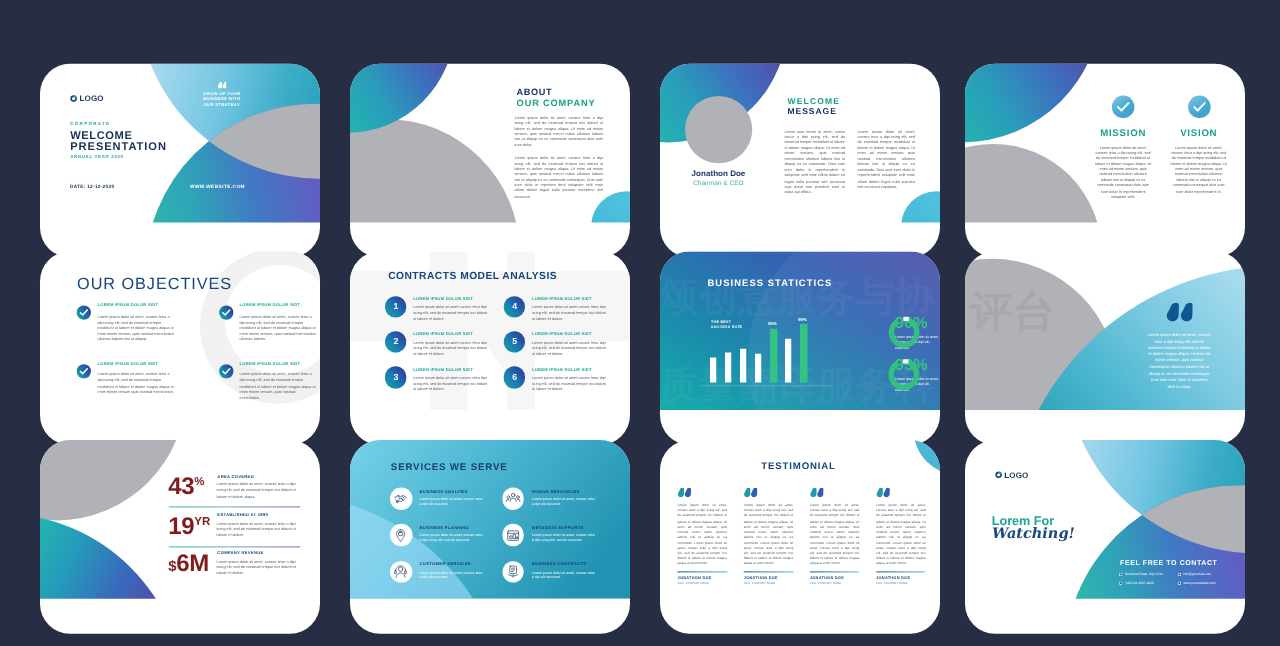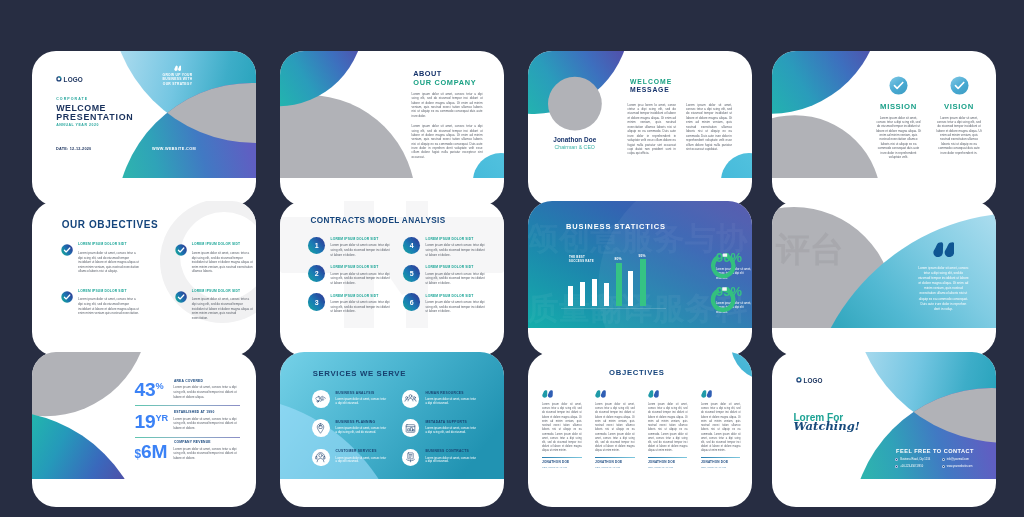--- a/index.html
+++ b/index.html
@@ -98,21 +98,21 @@
   .s7-sb{margin-top:2.2px;width:35.5px;font-size:2.85px;line-height:4.55px;color:#fff;}
   .s7-donuts{position:absolute;left:164px;top:0;}
   
   .s8-q{position:absolute;left:160.8px;top:41.3px;}
   .s8-body{position:absolute;left:145.3px;top:64.5px;width:52.2px;font-size:3.2px;
     line-height:5.17px;color:#fff;text-align:center;}
   
   .s9-row{position:absolute;left:0;top:0;width:224px;}
   .s9-r1{top:28.1px;} .s9-r2{top:59.6px;} .s9-r3{top:89.6px;}
   .s9-num{position:absolute;left:102.5px;top:0;font-size:19.2px;font-weight:bold;
-    color:#3b82f6;line-height:1;letter-spacing:-.01em;}
+    color:#7f1d1d;line-height:1;letter-spacing:-.01em;}
   .s9-u{font-size:.48em;font-weight:bold;vertical-align:super;letter-spacing:0;}
   .s9-pre{font-size:.62em;}
   .s9-t{position:absolute;left:141.9px;top:-.5px;font-size:3.35px;font-weight:bold;
     letter-spacing:.06em;color:#15457c;line-height:1;}
   .s9-b{position:absolute;left:141.3px;top:5.3px;width:67px;font-size:3.05px;
     line-height:4.6px;color:#565c66;}
   .s9-div{position:absolute;left:103px;width:105px;height:1px;
     background:linear-gradient(90deg,#5fc5b0 0%,#8fb7c8 45%,#8b8ec6 100%);}
   .s9-d1{top:53.4px;} .s9-d2{top:85.2px;}
   
@@ -150,21 +150,21 @@
   .s12-ct{position:absolute;left:124.1px;top:96.8px;font-size:5.6px;font-weight:bold;
     letter-spacing:.085em;color:#fff;line-height:1;}
   .s12-c{position:absolute;font-size:2.6px;color:#fff;display:flex;align-items:center;gap:2px;}
   .s12-dot{width:3.2px;height:3.2px;border-radius:50%;background:#1c3f82;
     box-shadow:inset 0 0 0 .8px #cfe4f3;flex:none;}
   .s12-c1{left:123.1px;top:106.2px;}
   .s12-c2{left:169.6px;top:106.2px;}
   .s12-c3{left:123.1px;top:112.8px;}
   .s12-c4{left:169.6px;top:112.8px;}
   
-  .s5-title{position:absolute;left:29.7px;top:18.5px;font-size:10px;font-weight:bold;
+  .s5-title{position:absolute;left:29.7px;top:18.5px;font-size:13px;font-weight:normal;
     letter-spacing:.058em;color:#15457c;line-height:1;}
   .s5-item{position:absolute;width:91px;}
   .s5-i1{left:29.4px;top:42.3px;}
   .s5-i2{left:143px;top:42.3px;}
   .s5-i3{left:29.4px;top:88.5px;}
   .s5-i4{left:143px;top:88.5px;}
   .s5-ic{position:absolute;left:0;top:1px;}
   .s5-t{margin-left:16.7px;font-size:3.3px;font-weight:bold;letter-spacing:.055em;
     color:#1aa597;line-height:1;}
   .s5-b{margin-left:16.7px;margin-top:4.6px;font-size:3.05px;line-height:4.56px;
@@ -610,21 +610,21 @@
 <div class="slide r3 c3">
   <svg class="bg" viewBox="0 0 224 127" width="224" height="127">
     <defs>
       <linearGradient id="g11" x1="0" y1="1" x2="0.8" y2="0">
         <stop offset="0" stop-color="#3fb2d3"></stop>
           <stop offset="1" stop-color="#6cc8e2"></stop>
       </linearGradient>
     </defs>
     <circle cx="239" cy="-8" r="36" fill="url(#g11)"></circle>
   </svg>
-  <div class="s11-title">OBJECTIVES</div>
+  <div class="s11-title">TESTIMONIAL</div>
   <div class="s11-card s11-k1">
     <svg class="s11-q" width="10.8" height="8" viewBox="0 0 27 20">
       <path d="M10.4 0.4C7.8 0.4 6 1.3 5 3.4 4 5.5 3.2 8.1 1.6 10.4c-1.2 1.7-1.2 4.4.3 6.5 1.6 2.1 4.4 3 6.9 2.1 2.5-.9 4.1-3.2 4.2-5.8.1-2.6.1-5.6.2-8.4.1-2.2.1-3.9-2.8-4.4z" fill="#1f9aa8"></path>
       <path d="M24.2 0.4c-2.6 0-4.4.9-5.4 3-1 2.1-1.8 4.7-3.4 7-1.2 1.7-1.2 4.4.3 6.5 1.6 2.1 4.4 3 6.9 2.1 2.5-.9 4.1-3.2 4.2-5.8.1-2.6.1-5.6.2-8.4.1-2.2.1-3.9-2.8-4.4z" fill="#2f5eb4"></path>
     </svg>
     <div class="s11-b">Lorem ipsum dolor sit amet, consec tetur a dipi scing elit, sed do eiusmod tempor inci didunt ut labore et dolore magna aliqua. Ut enim ad minim veniam, quis nostrud exerci tation ullamco laboris nisi ut aliquip ex ea commodo. Lorem ipsum dolor sit amet, consec tetur a dipi scing elit, sed do eiusmod tempor inci didunt ut labore et dolore magna aliqua ut enim minim.</div>
     <div class="s11-div"></div>
     <div class="s11-n">JONATHON DOE</div>
     <div class="s11-r">CEO, COMPANY NAME</div>
   </div>

